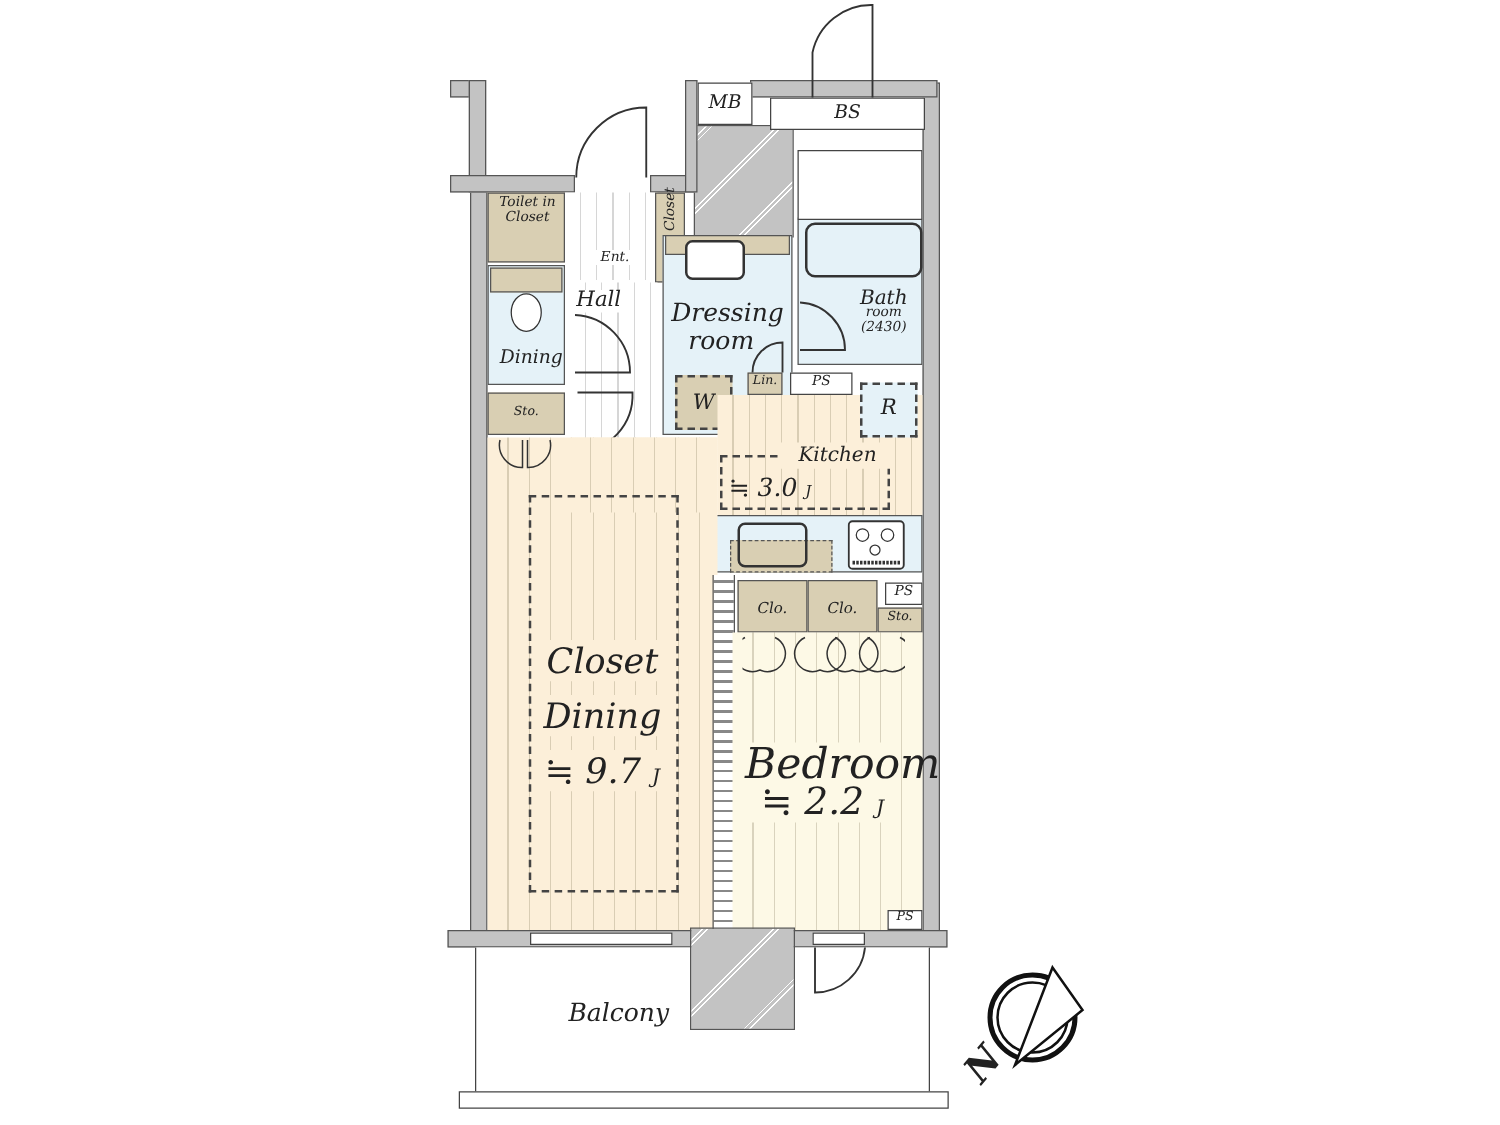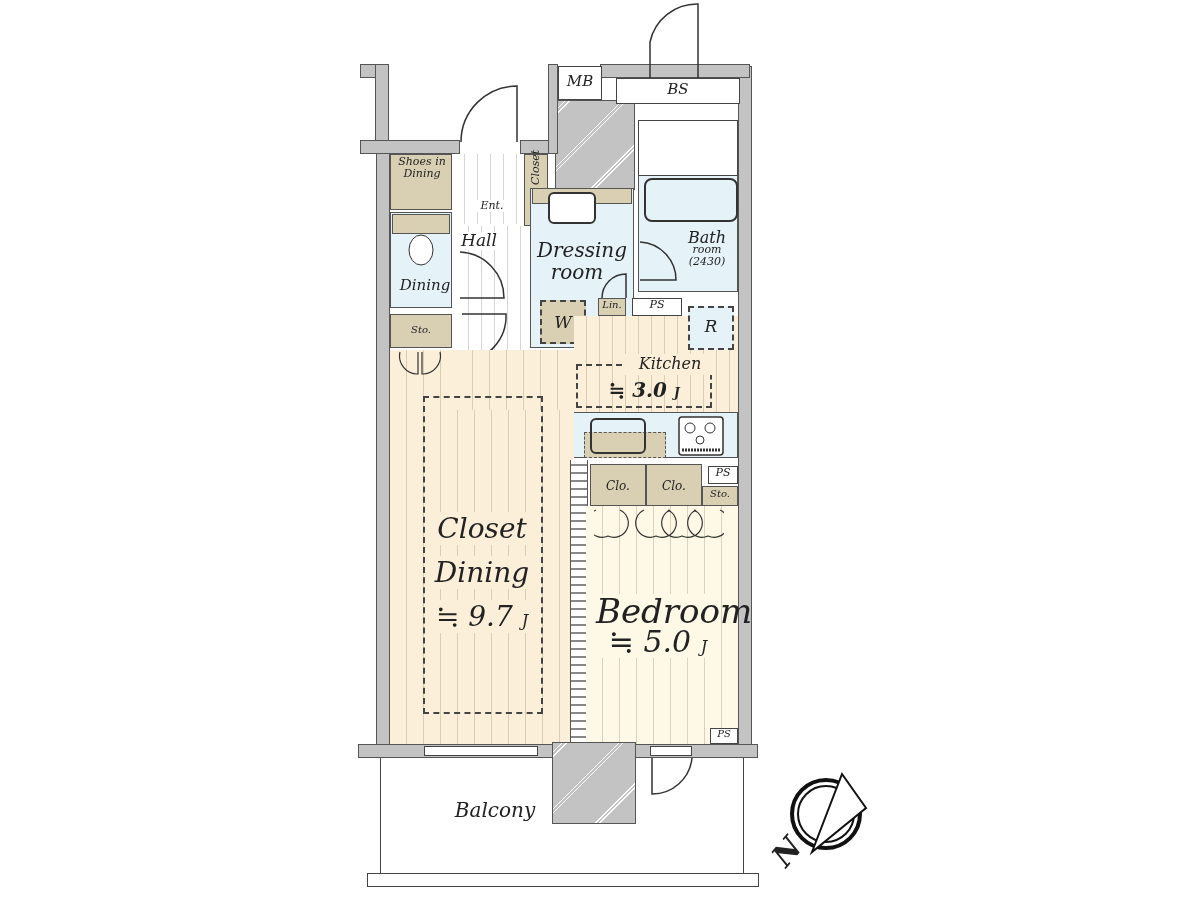--- a/index.html
+++ b/index.html
@@ -40,21 +40,21 @@
 <div class="room-lbl" style="left:616px;top:82px;width:124px;font-size:15px;">BS</div>
 
 <svg class="abs" style="left:455px;top:84px;" width="70" height="60">
   <path d="M6 58 A56 56 0 0 1 62 2 L62 58" fill="none" stroke="#333" stroke-width="1.5"></path>
 </svg>
 <svg class="abs" style="left:648px;top:2px;" width="70" height="78">
   <path d="M2 76 L2 40 A48 48 0 0 1 50 2 L50 76" fill="none" stroke="#333" stroke-width="1.5"></path>
 </svg>
 
 <div class="abs tan" style="left:390px;top:154px;width:62px;height:56px;"></div>
-<div class="room-lbl" style="left:392px;top:156px;width:60px;font-size:11px;">Shoes in Dining</div>
+<div class="room-lbl" style="left:392px;top:156px;width:60px;font-size:11px;">Toilet in Closet</div>
 
 <div class="abs floor-hall" style="left:452px;top:154px;width:74px;height:70px;"></div>
 <div class="room-lbl" style="left:472px;top:200px;width:40px;font-size:11px;background:#fff;">Ent.</div>
 
 <div class="abs tan" style="left:524px;top:154px;width:24px;height:72px;"></div>
 <div class="room-lbl" style="left:488px;top:180px;width:96px;font-size:11px;transform:rotate(-90deg);">Shoes Closet</div>
 
 <div class="abs blue" style="left:390px;top:212px;width:62px;height:96px;border:1px solid #555;box-sizing:border-box;"></div>
 <div class="abs tan" style="left:392px;top:214px;width:58px;height:20px;"></div>
 <svg class="abs" style="left:403px;top:228px;" width="36" height="40">
@@ -98,21 +98,21 @@
 </svg>
 
 <div class="abs boxw" style="left:632px;top:298px;width:50px;height:18px;"></div>
 <div class="room-lbl" style="left:632px;top:299px;width:50px;font-size:11px;">PS</div>
 
 <div class="abs floor-kit" style="left:574px;top:316px;width:164px;height:96px;"></div>
 <div class="abs dash blue" style="left:688px;top:306px;width:46px;height:44px;"></div>
 <div class="room-lbl" style="left:688px;top:318px;width:46px;font-size:17px;">R</div>
 <div class="abs dash" style="left:576px;top:364px;width:136px;height:44px;"></div>
 <div class="room-lbl lblbg" style="left:624px;top:354px;width:92px;font-size:16px;">Kitchen</div>
-<div class="room-lbl" style="left:598px;top:380px;width:92px;font-size:20px;font-weight:bold;">
+<div class="room-lbl" style="left:570px;top:380px;width:92px;font-size:20px;">
   <span>≒ 3.0</span>
   <span style="font-size:12px;">J</span>
 </div>
 
 <div class="abs blue" style="left:572px;top:412px;width:166px;height:46px;border:1px solid #555;box-sizing:border-box;"></div>
 <div class="abs tan" style="left:584px;top:432px;width:82px;height:26px;border-style:dashed;"></div>
 <div class="abs" style="left:590px;top:418px;width:52px;height:32px;border:2px solid #333;border-radius:6px;"></div>
 <svg class="abs" style="left:678px;top:416px;" width="46" height="40">
   <rect x="1" y="1" width="44" height="38" rx="3" fill="#fff" stroke="#333" stroke-width="1.5"></rect>
   <circle cx="12" cy="12" r="5" fill="none" stroke="#333"></circle>
@@ -144,21 +144,21 @@
 <div class="room-lbl" style="left:708px;top:467px;width:30px;font-size:11px;">PS</div>
 <div class="abs tan" style="left:702px;top:486px;width:36px;height:20px;"></div>
 <div class="room-lbl" style="left:702px;top:489px;width:36px;font-size:10px;">Sto.</div>
 
 <div class="abs floor-bed" style="left:586px;top:506px;width:152px;height:238px;"></div>
 <svg class="abs" style="left:594px;top:508px;" width="130" height="32">
   <path d="M2 2 A14 14 0 0 0 14 28 A14 14 0 0 0 26 2 M50 2 A14 14 0 0 0 62 28 A14 14 0 0 0 74 2 M76 2 A14 14 0 0 0 88 28 A14 14 0 0 0 100 2 M102 2 A14 14 0 0 0 114 28 A14 14 0 0 0 126 2" fill="none" stroke="#333" stroke-width="1.2"></path>
 </svg>
 <div class="room-lbl" style="left:596px;top:594px;width:124px;font-size:34px;background:#fdf9e6;">Bedroom</div>
 <div class="room-lbl" style="left:596px;top:626px;width:124px;font-size:30px;background:#fdf9e6;">
-  <span>≒ 5.0</span>
+  <span>≒ 2.2</span>
   <span style="font-size:16px;">J</span>
 </div>
 <div class="abs boxw" style="left:710px;top:728px;width:28px;height:16px;"></div>
 <div class="room-lbl" style="left:710px;top:729px;width:28px;font-size:10px;">PS</div>
 
 <div class="abs" style="left:424px;top:746px;width:114px;height:10px;background:#fff;border:1px solid #444;box-sizing:border-box;"></div>
 <div class="abs" style="left:650px;top:746px;width:42px;height:10px;background:#fff;border:1px solid #444;box-sizing:border-box;"></div>
 
 <div class="abs" style="left:380px;top:758px;width:364px;height:116px;border-left:1px solid #444;border-right:1px solid #444;box-sizing:border-box;background:#fff;"></div>
 <div class="abs boxw" style="left:367px;top:873px;width:392px;height:14px;"></div>

